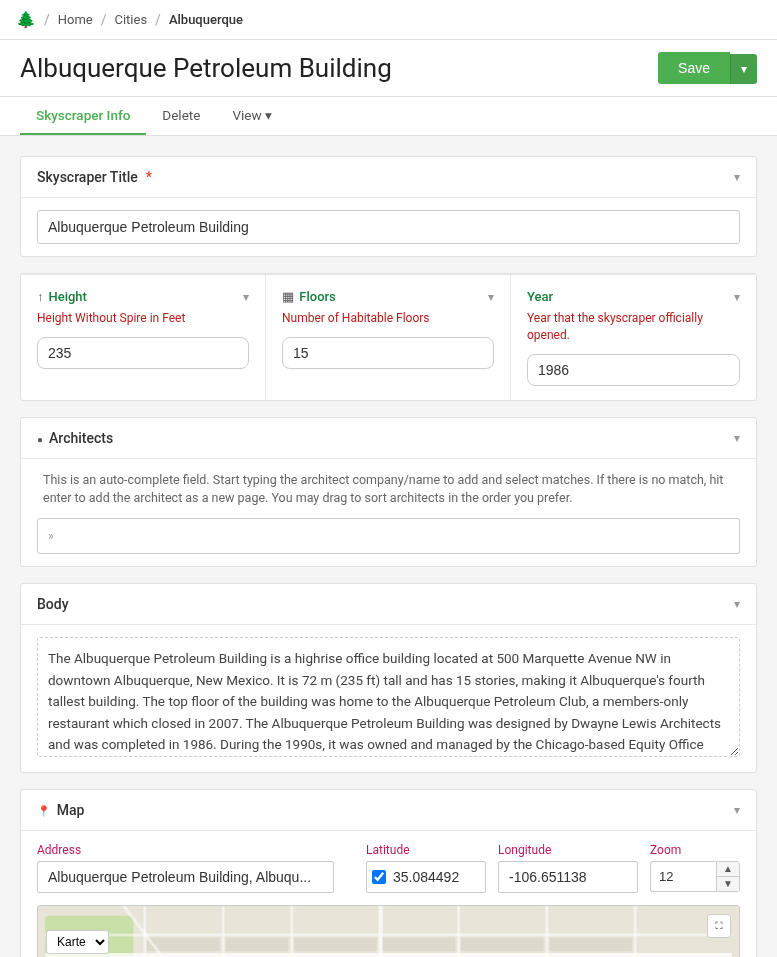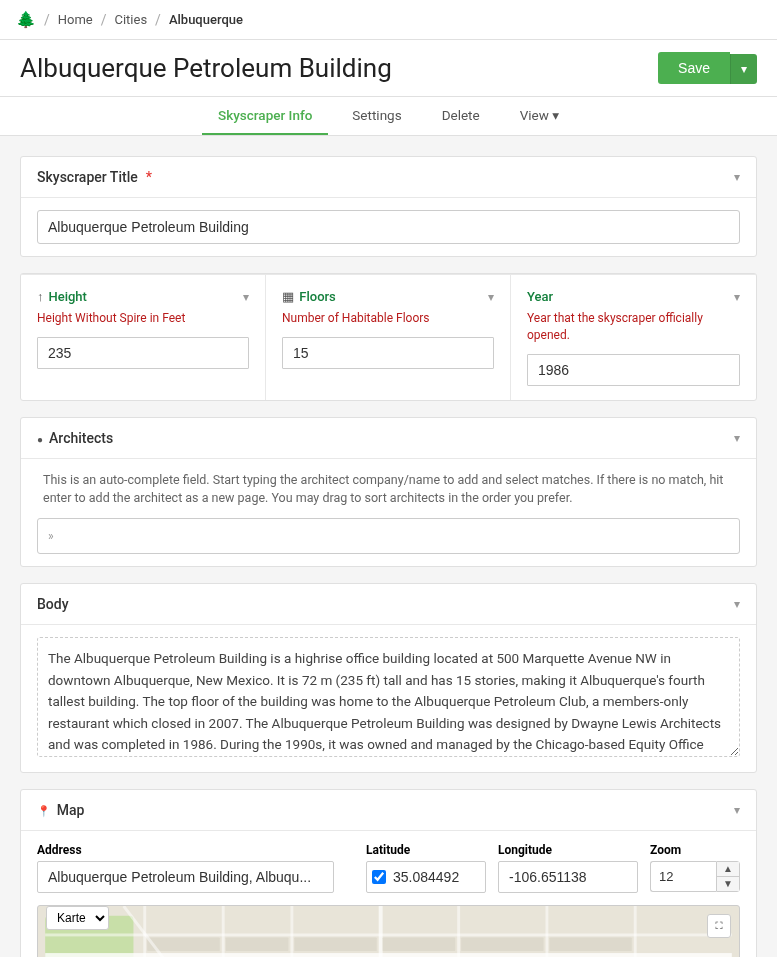--- a/index.html
+++ b/index.html
@@ -61,22 +61,21 @@
       border-radius: 0 3px 3px 0;
       font-size: 12px;
     }
 
     
     .tabs {
       background: #fff;
       border-bottom: 1px solid #e0e0e0;
       padding: 0 20px;
       display: flex;
-      gap: 8px;
-      justify-content: center;
+      gap: 0;
     }
     .tab {
       padding: 10px 16px;
       cursor: pointer;
       border-bottom: 2px solid transparent;
       font-size: 13.5px;
       color: #555;
       text-decoration: none;
       display: flex;
       align-items: center;
@@ -162,21 +161,21 @@
     }
     .col-desc {
       font-size: 12px;
       color: #b91c1c;
       margin-bottom: 10px;
       line-height: 1.4;
     }
     .input-col {
       width: 100%;
       border: 1px solid #ccc;
-      border-radius: 1px;
+      border-radius: 8px;
       padding: 7px 10px;
       font-size: 14px;
       color: #333;
       outline: none;
     }
 
     
     .architects-desc {
       font-size: 12.5px;
       color: #666;
@@ -214,23 +213,23 @@
 
     
     .map-fields {
       display: grid;
       grid-template-columns: 1fr 140px 140px 90px;
       gap: 12px;
       margin-bottom: 12px;
     }
     .field-label {
       font-size: 12px;
-      color: #000000;
+      color: #be185d;
       margin-bottom: 4px;
-      font-weight: 700;
+      font-weight: 400;
     }
     .input-map {
       width: 100%;
       border: 1px solid #ccc;
       border-radius: 2px;
       padding: 7px 10px;
       font-size: 14px;
       color: #333;
       outline: none;
     }
@@ -297,21 +296,21 @@
       position: relative;
     }
     .map-embed-inner {
       width: 100%;
       height: 100%;
       position: relative;
     }
     
     .map-controls {
       position: absolute;
-      top: 0;
+      top: 24px;
       left: 8px;
       display: flex;
       gap: 4px;
     }
     .map-type-select {
       background: #fff;
       border: 1px solid #ccc;
       border-radius: 3px;
       padding: 3px 6px;
       font-size: 12px;
@@ -354,21 +353,20 @@
 <div class="page-header">
   <h1 class="page-title">Albuquerque Petroleum Building</h1>
   <div class="btn-group">
     <button class="btn-save">Save</button>
     <button class="btn-dropdown">▾</button>
   </div>
 </div>
 
 <div class="tabs">
   <a href="#" class="tab active">Skyscraper Info</a>
-  <a href="#" class="tab">Settings</a>
   <a href="#" class="tab">Delete</a>
   <a href="#" class="tab">View ▾</a>
 </div>
 
 <div class="main-content">
 
   <div class="section">
     <div class="section-header">
       <div class="section-header-left">
         <span>Skyscraper Title</span>

